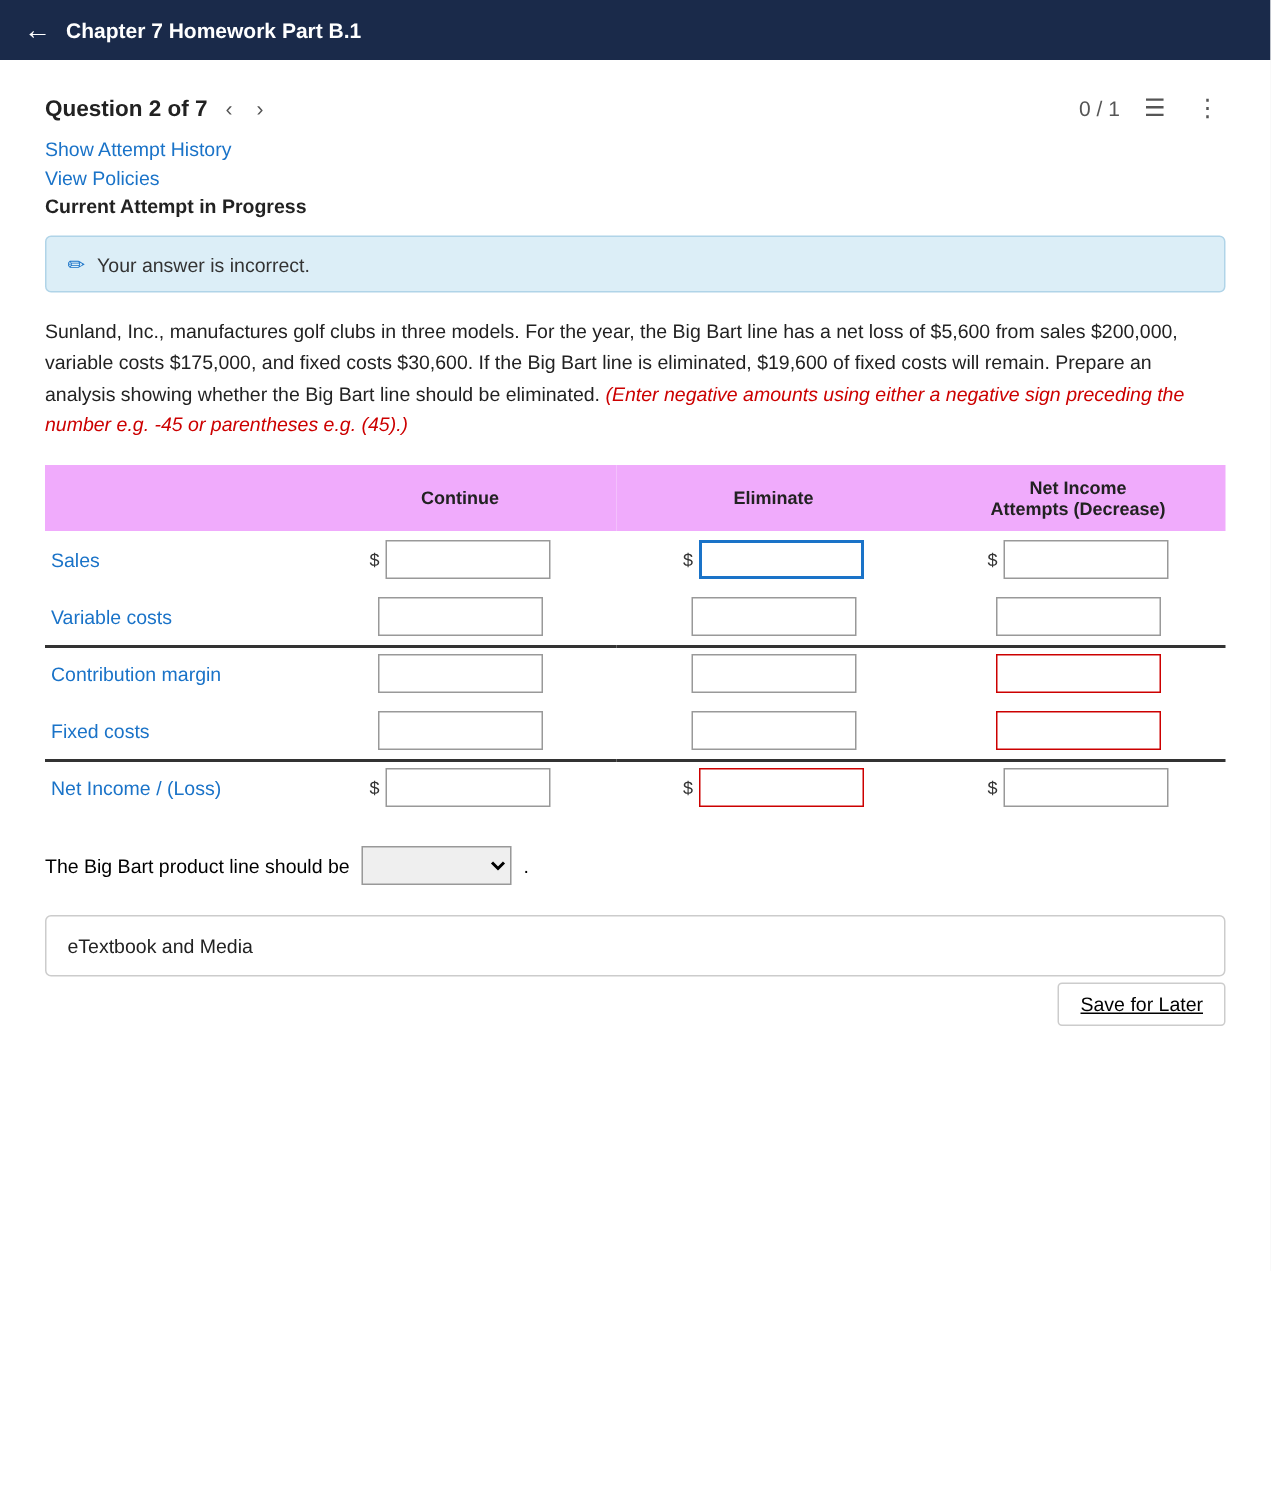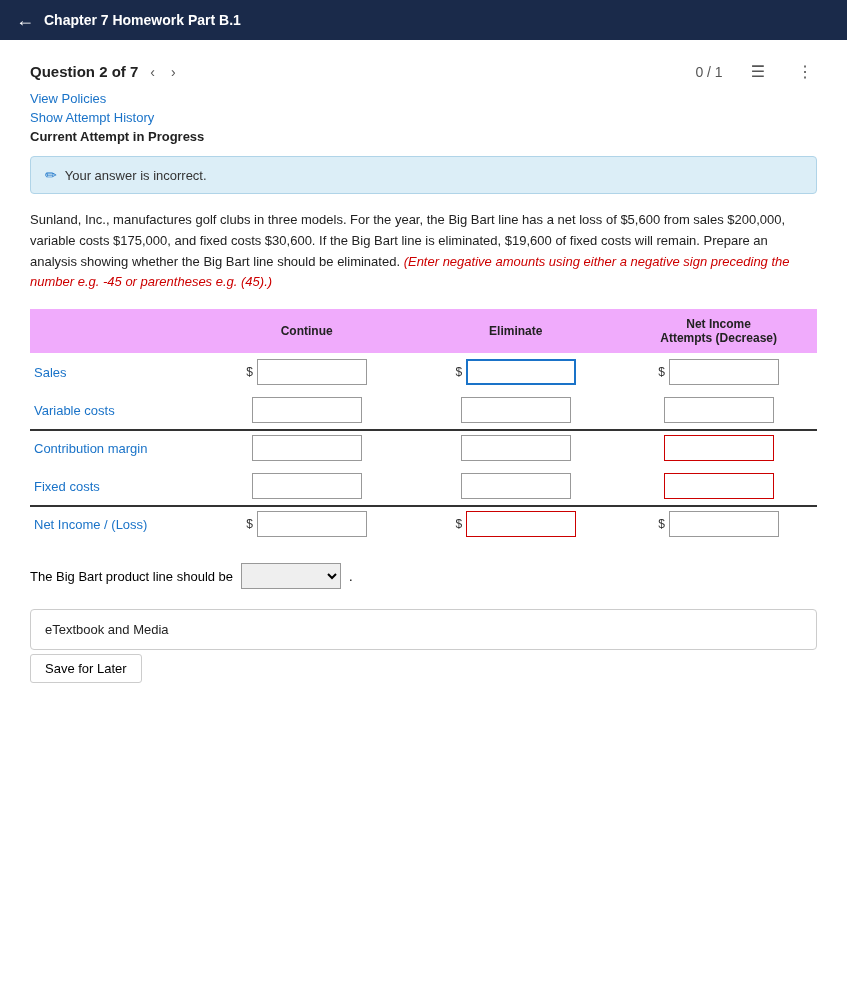--- a/index.html
+++ b/index.html
@@ -58,21 +58,21 @@
       background: none;
       border: none;
       cursor: pointer;
       font-size: 14px;
       color: #555;
       padding: 2px 4px;
     }
     .question-nav-right {
       display: flex;
       align-items: center;
-      gap: 24px;
+      gap: 12px;
     }
     .score-display {
       font-size: 14px;
       color: #555;
     }
     .icon-btn {
       background: none;
       border: none;
       cursor: pointer;
       font-size: 16px;
@@ -203,21 +203,22 @@
       padding: 12px 14px;
       margin-bottom: 4px;
       font-size: 13px;
       color: #222;
     }
 
     
     .footer-actions {
       display: flex;
       align-items: center;
-      justify-content: space-between;
+      justify-content: flex-end;
+      text-decoration: underline;
     }
     .save-later-btn {
       border: 1px solid #ccc;
       background: white;
       padding: 6px 14px;
       font-size: 13px;
       cursor: pointer;
       border-radius: 3px;
     }
     .footer-right {
@@ -268,22 +269,22 @@
       <button class="nav-btn">‹</button>
       <button class="nav-btn">›</button>
     </div>
     <div class="question-nav-right">
       <span class="score-display">0 / 1</span>
       <button class="icon-btn">☰</button>
       <button class="icon-btn">⋮</button>
     </div>
   </div>
 
+  <a class="link-blue">Show Attempt History</a>
   <a class="link-blue">View Policies</a>
-  <a class="link-blue">Show Attempt History</a>
 
   <div class="current-attempt">Current Attempt in Progress</div>
 
   <div class="incorrect-banner">
     <span class="pencil-icon">✏</span>
     <span class="incorrect-text">Your answer is incorrect.</span>
   </div>
 
   <div class="problem-text">
     <span>Sunland, Inc., manufactures golf clubs in three models. For the year, the Big Bart line has a net loss of $5,600 from sales $200,000, variable costs $175,000, and fixed costs $30,600. If the Big Bart line is eliminated, $19,600 of fixed costs will remain. Prepare an analysis showing whether the Big Bart line should be eliminated.</span>

